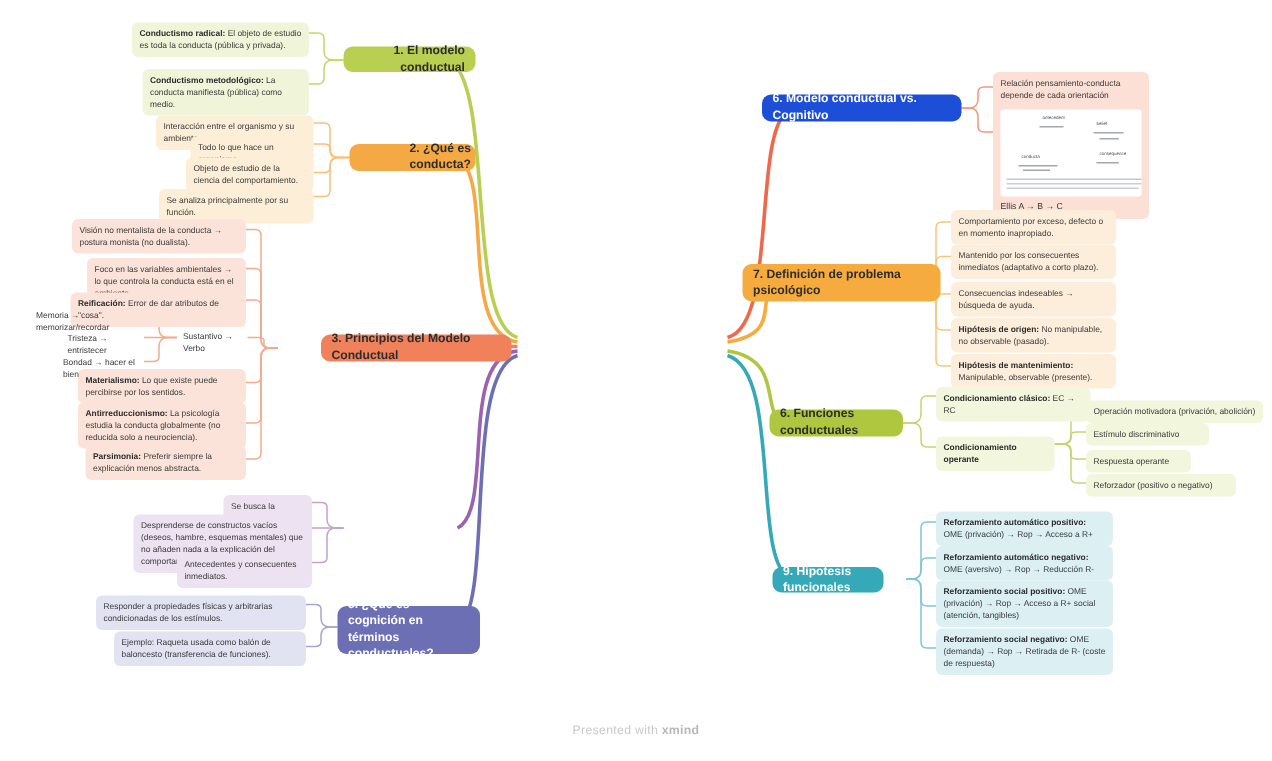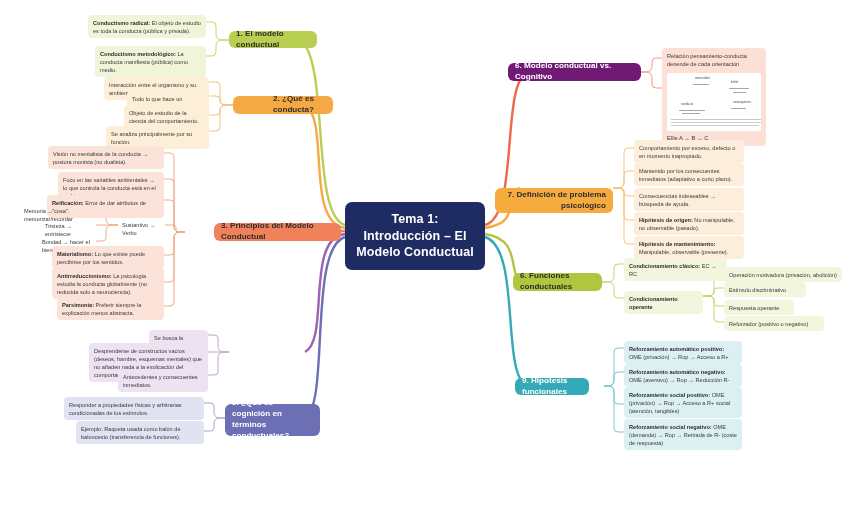--- a/index.html
+++ b/index.html
@@ -45,21 +45,21 @@
     line-height:1.34;
     padding:5px 7px;
     display:flex;
     align-items:center;
   }
   .main.c-green  {background:#b9cf52;}
   .main.c-orange {background:#f5a944;}
   .main.c-salmon {background:#f0815a;}
   .main.c-purple {background:#9c61b0;color:#ffffff;}
   .main.c-indigo {background:#6d6fb5;color:#ffffff;}
-  .main.c-red    {background:#701a75;color:#ffffff;}
+  .main.c-red    {background:#1d4ed8;color:#ffffff;}
   .main.c-amber  {background:#f6ab3e;}
   .main.c-olive  {background:#aec73f;}
   .main.c-teal   {background:#36a9b8;color:#ffffff;}
 
   
   .leaf{
     border-radius:4px;
     font-size:5.6px;
     line-height:1.45;
     padding:3.5px 5px;
@@ -171,31 +171,30 @@
     <path d="M703 296 H 708 Q 714 296 714 292 V 290 Q 714 288 718 288 H 724" stroke="#c3d573" stroke-width="1"></path>
     <path d="M703 296 H 708 Q 714 296 714 300 V 304 Q 714 306 718 306 H 724" stroke="#c3d573" stroke-width="1"></path>
     <path d="M703 296 H 708 Q 714 296 714 302 V 318 Q 714 322 718 322 H 724" stroke="#c3d573" stroke-width="1"></path>
 
     <path d="M604 386 H 608 Q 614 386 614 380 V 352 Q 614 348 618 348 H 624" stroke="#7ec6d4" stroke-width="1"></path>
     <path d="M604 386 H 608 Q 614 386 614 380 V 376 Q 614 372 618 372 H 624" stroke="#7ec6d4" stroke-width="1"></path>
     <path d="M604 386 H 608 Q 614 386 614 392 V 400 Q 614 404 618 404 H 624" stroke="#7ec6d4" stroke-width="1"></path>
     <path d="M604 386 H 608 Q 614 386 614 392 V 428 Q 614 432 618 432 H 624" stroke="#7ec6d4" stroke-width="1"></path>
   </svg>
 
-  <div class="node central" style="left:345px;top:202px;width:140px;">Tema 1: Introducción – El Modelo Conductual</div>
-
-  <div class="node main c-green" style="left:229px;top:31px;width:88px;height:17px;">1. El modelo conductual</div>
+
+  <div class="node main c-green" style="left:229px;top:31px;width:88px;height:17px;text-align:right;">1. El modelo conductual</div>
   <div class="node leaf t-green" style="left:88px;top:15px;width:118px;">
     <b>Conductismo radical:</b><span> El objeto de estudio es toda la conducta (pública y privada).</span>
   </div>
   <div class="node leaf t-green" style="left:95px;top:46px;width:111px;">
     <b>Conductismo metodológico:</b><span> La conducta manifiesta (pública) como medio.</span>
   </div>
 
-  <div class="node main c-orange" style="left:233px;top:96px;width:100px;height:18px;padding-left:40px;">2. ¿Qué es conducta?</div>
+  <div class="node main c-orange" style="left:233px;top:96px;width:84px;height:18px;padding-left:40px;">2. ¿Qué es conducta?</div>
   <div class="node leaf t-orange" style="left:104px;top:77px;width:105px;">
     <span>Interacción entre el organismo y su ambiente</span>
   </div>
   <div class="node leaf t-orange" style="left:127px;top:91px;width:82px;">
     <span>Todo lo que hace un organismo</span>
   </div>
   <div class="node leaf t-orange" style="left:124px;top:105px;width:85px;">
     <span>Objeto de estudio de la ciencia del comportamiento.</span>
   </div>
   <div class="node leaf t-orange" style="left:106px;top:126px;width:103px;">
@@ -261,21 +260,21 @@
       <div class="scrawl-line" style="left:15px;top:40px;width:18px;"></div>
       <div class="scribble" style="left:66px;top:28px;">consequence</div>
       <div class="scrawl-line" style="left:64px;top:35px;width:15px;"></div>
       <div class="scrawl-line" style="left:4px;top:46px;width:94px;opacity:.35;"></div>
       <div class="scrawl-line" style="left:4px;top:49px;width:92px;opacity:.3;"></div>
       <div class="scrawl-line" style="left:4px;top:52px;width:88px;opacity:.3;"></div>
     </div>
     <div class="piccap">Ellis A → B → C</div>
   </div>
 
-  <div class="node main c-amber" style="left:495px;top:188px;width:118px;height:25px;text-align:right;">7. Definición de problema psicológico</div>
+  <div class="node main c-amber" style="left:495px;top:176px;width:132px;height:25px;">7. Definición de problema psicológico</div>
   <div class="node leaf t-amber" style="left:634px;top:140px;width:110px;">
     <span>Comportamiento por exceso, defecto o en momento inapropiado.</span>
   </div>
   <div class="node leaf t-amber" style="left:634px;top:163px;width:110px;">
     <span>Mantenido por los consecuentes inmediatos (adaptativo a corto plazo).</span>
   </div>
   <div class="node leaf t-amber" style="left:634px;top:188px;width:110px;">
     <span>Consecuencias indeseables → búsqueda de ayuda.</span>
   </div>
   <div class="node leaf t-amber" style="left:634px;top:212px;width:110px;">
@@ -304,14 +303,17 @@
   <div class="node leaf t-teal" style="left:624px;top:364px;width:118px;">
     <b>Reforzamiento automático negativo:</b><span> OME (aversivo) → Rop → Reducción R-</span>
   </div>
   <div class="node leaf t-teal" style="left:624px;top:387px;width:118px;">
     <b>Reforzamiento social positivo:</b><span> OME (privación) → Rop → Acceso a R+ social (atención, tangibles)</span>
   </div>
   <div class="node leaf t-teal" style="left:624px;top:419px;width:118px;">
     <b>Reforzamiento social negativo:</b><span> OME (demanda) → Rop → Retirada de R- (coste de respuesta)</span>
   </div>
 
+  <div class="footer">
+    <span>Presented with </span><b>xmind</b>
+  </div>
 
 </div>
 
 </body></html>

